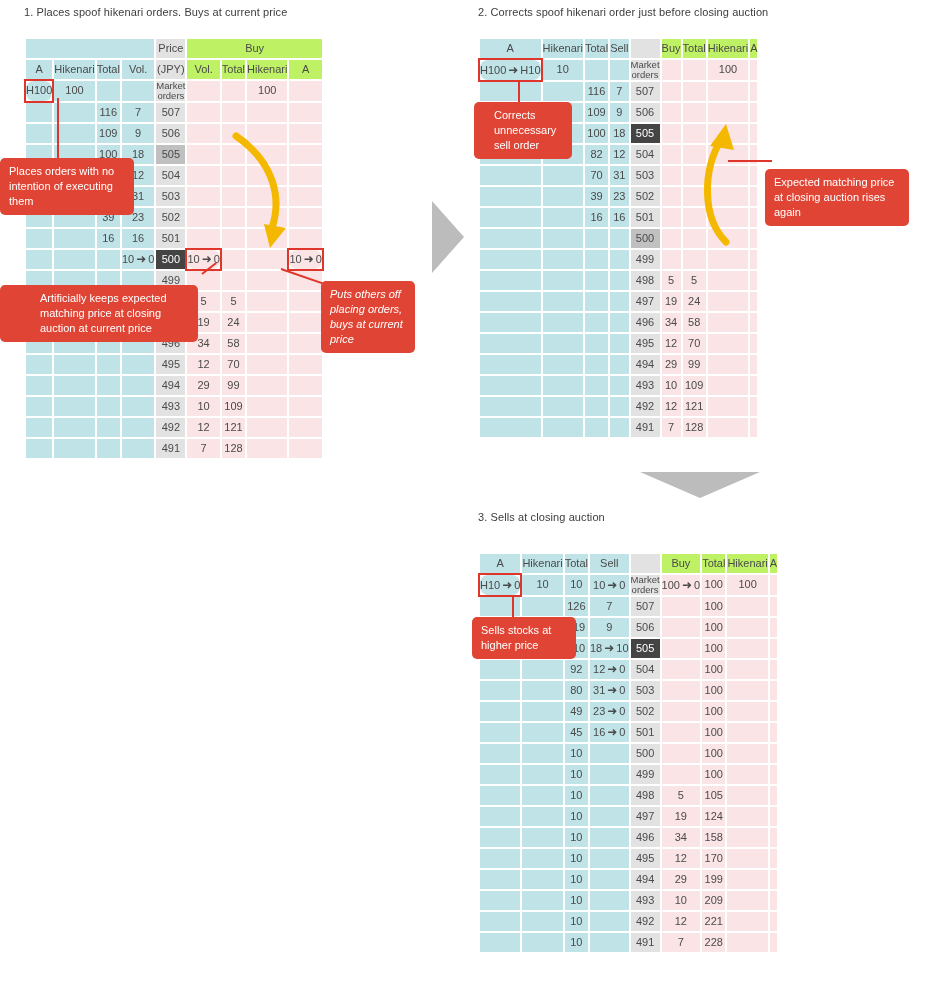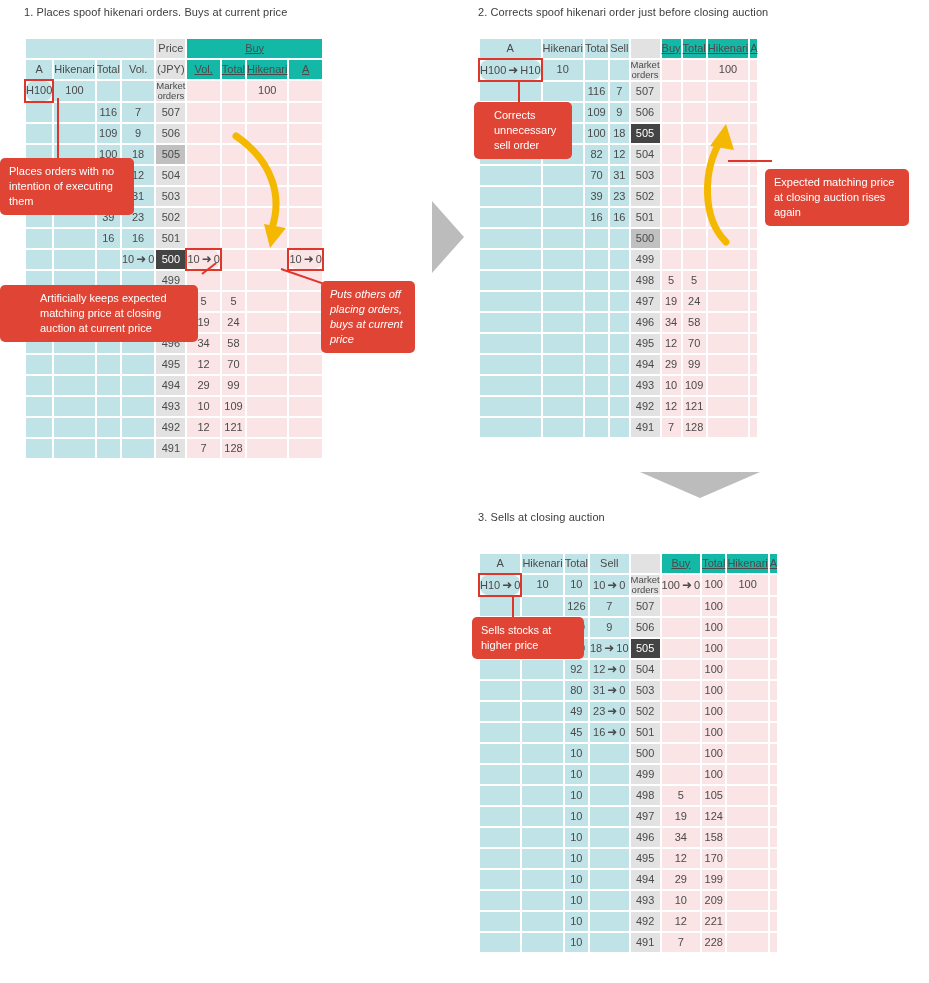--- a/index.html
+++ b/index.html
@@ -32,21 +32,21 @@
     text-align: center;
     vertical-align: middle;
     font-weight: normal;
     white-space: nowrap;
     line-height: 1.05;
   }
   .sellc  { background: #bfe3e7; }
   .buyc   { background: #fae4e5; }
   .pricec { background: #e2e2e2; }
   .hdr-sell  { background: #bfe3e7; }
-  .hdr-buy   { background: #14b8a6; text-decoration: underline; }
+  .hdr-buy   { background: #bef264; }
   .hdr-price { background: #e2e2e2; }
   .price-dark { background: #444444; color:#ffffff; }
   .price-mid  { background: #c0c0c0; }
   .mkt { font-size: 9.5px; line-height: 1.0; }
 
   
   .boxed { position: relative; border-radius: 8px; }
   .boxed:after{
     content:"";
     position:absolute; left:-2px; top:-2px; right:-2px; bottom:-2px;
@@ -819,14 +819,14 @@
             <td class="buyc">7</td>
             <td class="buyc">228</td>
             <td class="buyc"></td>
             <td class="buyc"></td>
           </tr>
         </tbody>
     </table>
   </div>
 
   <div class="leader leader-v" style="left:42px; top:90px; width:2px; height:22px;"></div>
-  <div class="callout" style="left:2px; top:112px; width:112px;">Sells stocks at higher price</div>
+  <div class="callout" style="left:2px; top:112px; width:104px;">Sells stocks at higher price</div>
 </div>
 
 </body></html>

